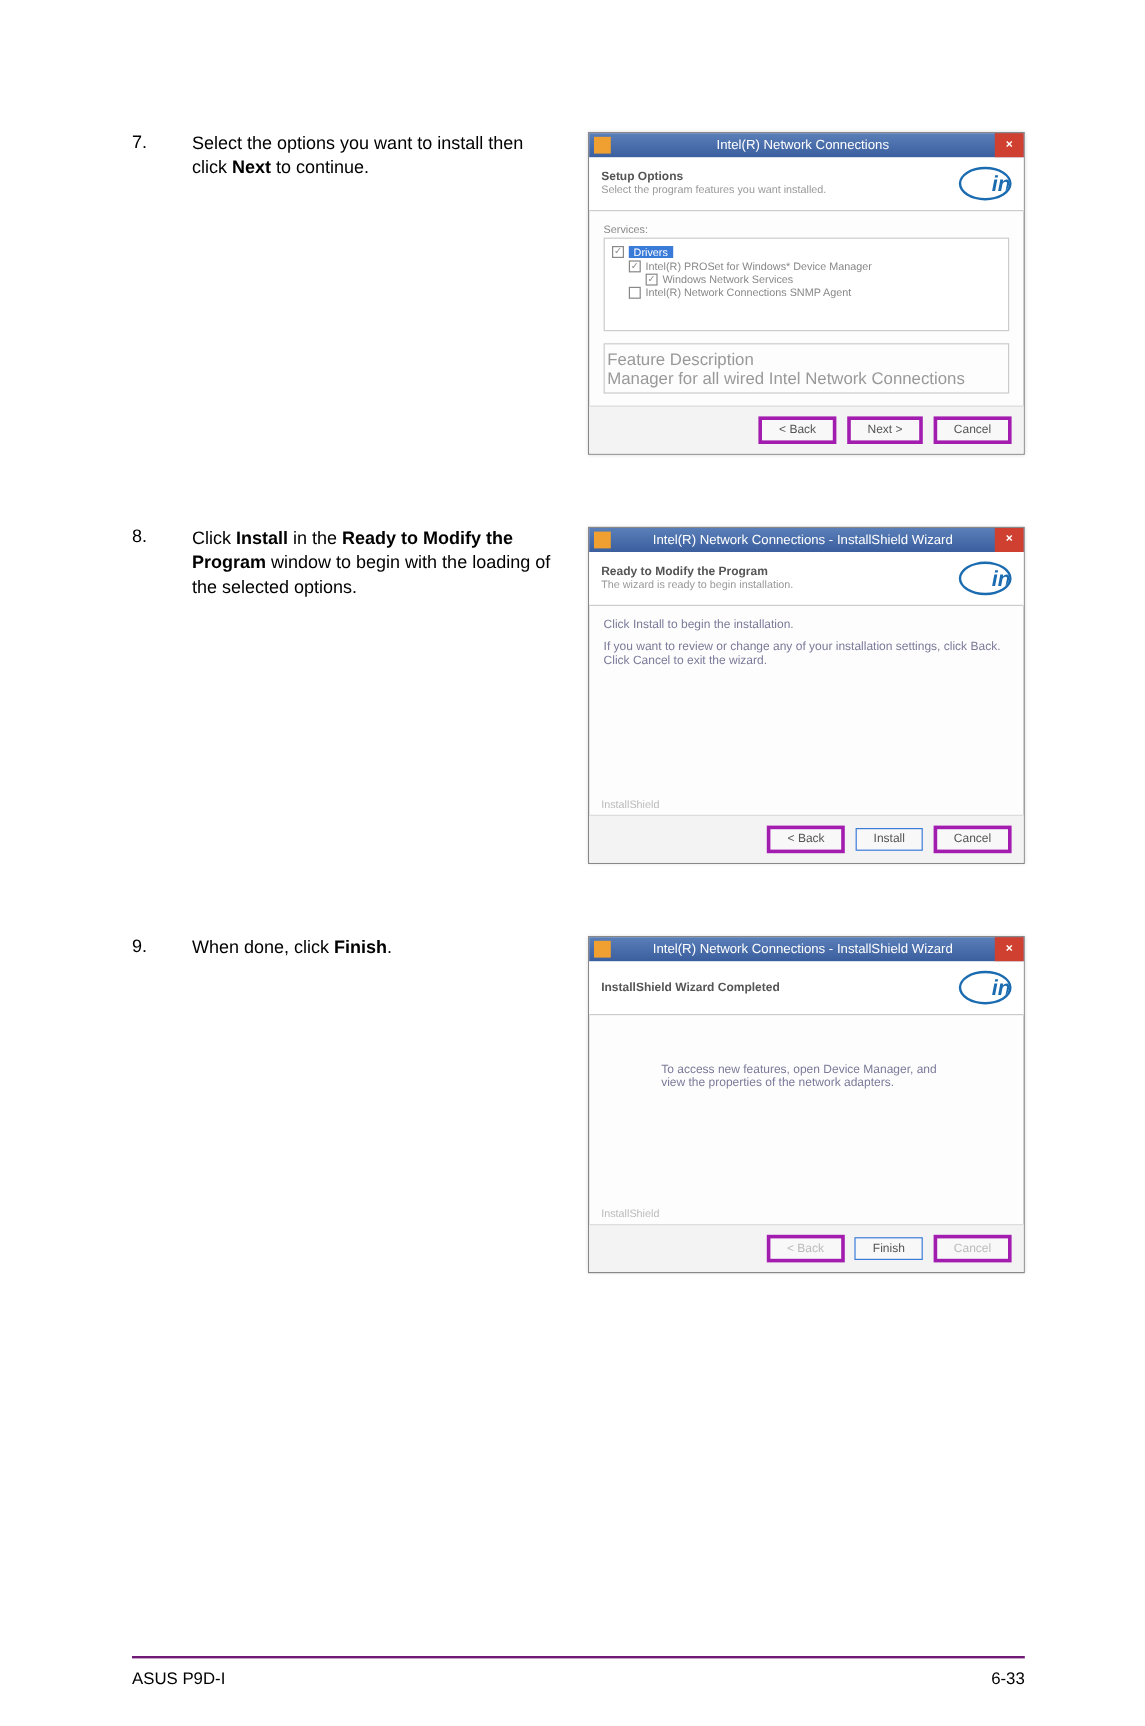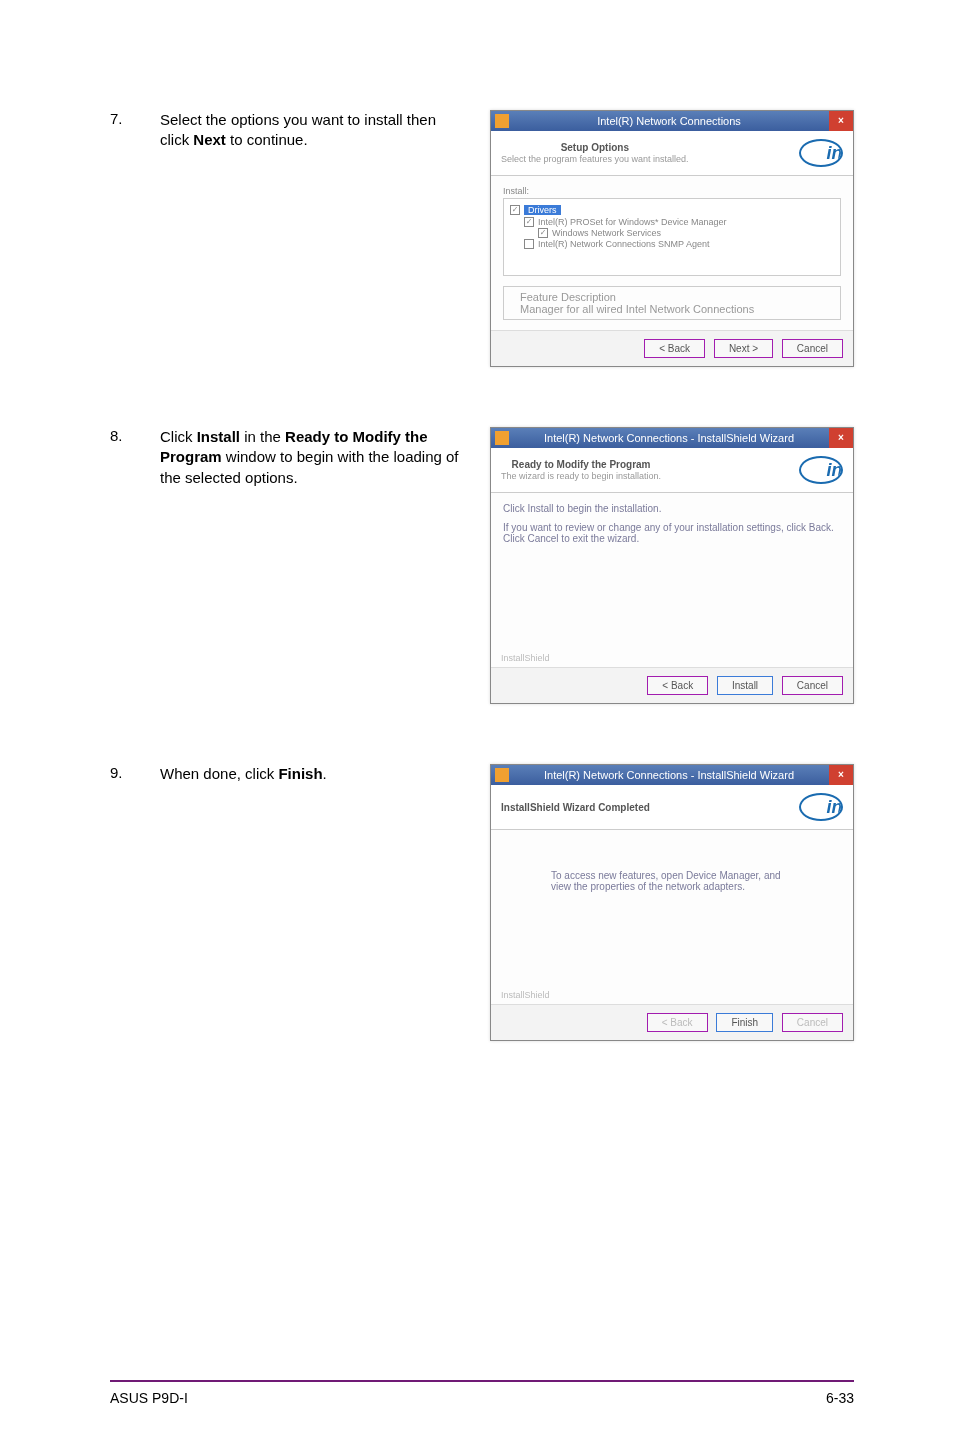--- a/index.html
+++ b/index.html
@@ -73,21 +73,21 @@
     font-weight: bold;
   }
   .header {
     background: #fff;
     border-bottom: 1px solid #ccc;
     padding: 8px 10px;
     display: flex;
     justify-content: space-between;
     align-items: center;
   }
-  .header .htxt b { color: #555; font-weight: bold; display:block;text-align:center; }
+  .header .htxt b { color: #555; font-weight: bold; display:block; }
   .header .htxt span { color: #999; font-size: 9px; }
   .logo {
     font-family: Arial;
     font-weight: bold;
     font-style: italic;
     font-size: 18px;
     color: #1a6bb0;
     padding-left: 48px;
   }
   .logo-wrap {
@@ -112,34 +112,34 @@
     overflow: hidden;
   }
   .tree-row { display:flex; align-items:center; gap:4px; margin:1px 0;}
   .tree-row .chk { width:10px; height:10px; border:1px solid #888; display:inline-block; font-size:8px; text-align:center; line-height:8px; }
   .tree-row.sel { background:#3b7bd8; color:#fff; display:inline-flex; padding:0 4px; }
   .indent1 { padding-left: 14px; }
   .indent2 { padding-left: 28px; }
   .desc-box {
     border:1px solid #ccc;
     margin-top:10px;
-    padding:4px 16px;
-    font-size:11px;
+    padding:4px 2px;
+    font-size:14px;
     color:#999;
     min-height:30px;
   }
   .btnrow {
     border-top: 1px solid #ddd;
     padding: 8px 10px;
     text-align: right;
     background:#f3f3f3;
   }
   .btn {
     display:inline-block;
-    border:1px solid #a21caf;
+    border:3px solid #a21caf;
     background:#f8f8f8;
     font-size:10px;
     color:#555;
     padding:3px 14px;
     margin-left:6px;
     min-width:50px;
     text-align:center;
   }
   .btn.dis { color:#bbb; }
   .btn.hi { border:1px solid #3b7bd8; }
@@ -178,21 +178,21 @@
         <div class="header">
           <div class="htxt">
             <b>Setup Options</b>
             <span>Select the program features you want installed.</span>
           </div>
           <div class="logo-wrap">
               <span class="logo">intel</span>
             </div>
         </div>
         <div class="body-area">
-          <div class="tree-label">Install:</div>
+          <div class="tree-label">Services:</div>
           <div class="tree-box">
             <div class="tree-row">
                 <span class="chk">✓</span>
                 <span class="sel tree-row">Drivers</span>
               </div>
             <div class="tree-row indent1">
                 <span class="chk">✓</span>
                 <span>Intel(R) PROSet for Windows* Device Manager</span>
               </div>
             <div class="tree-row indent2">

